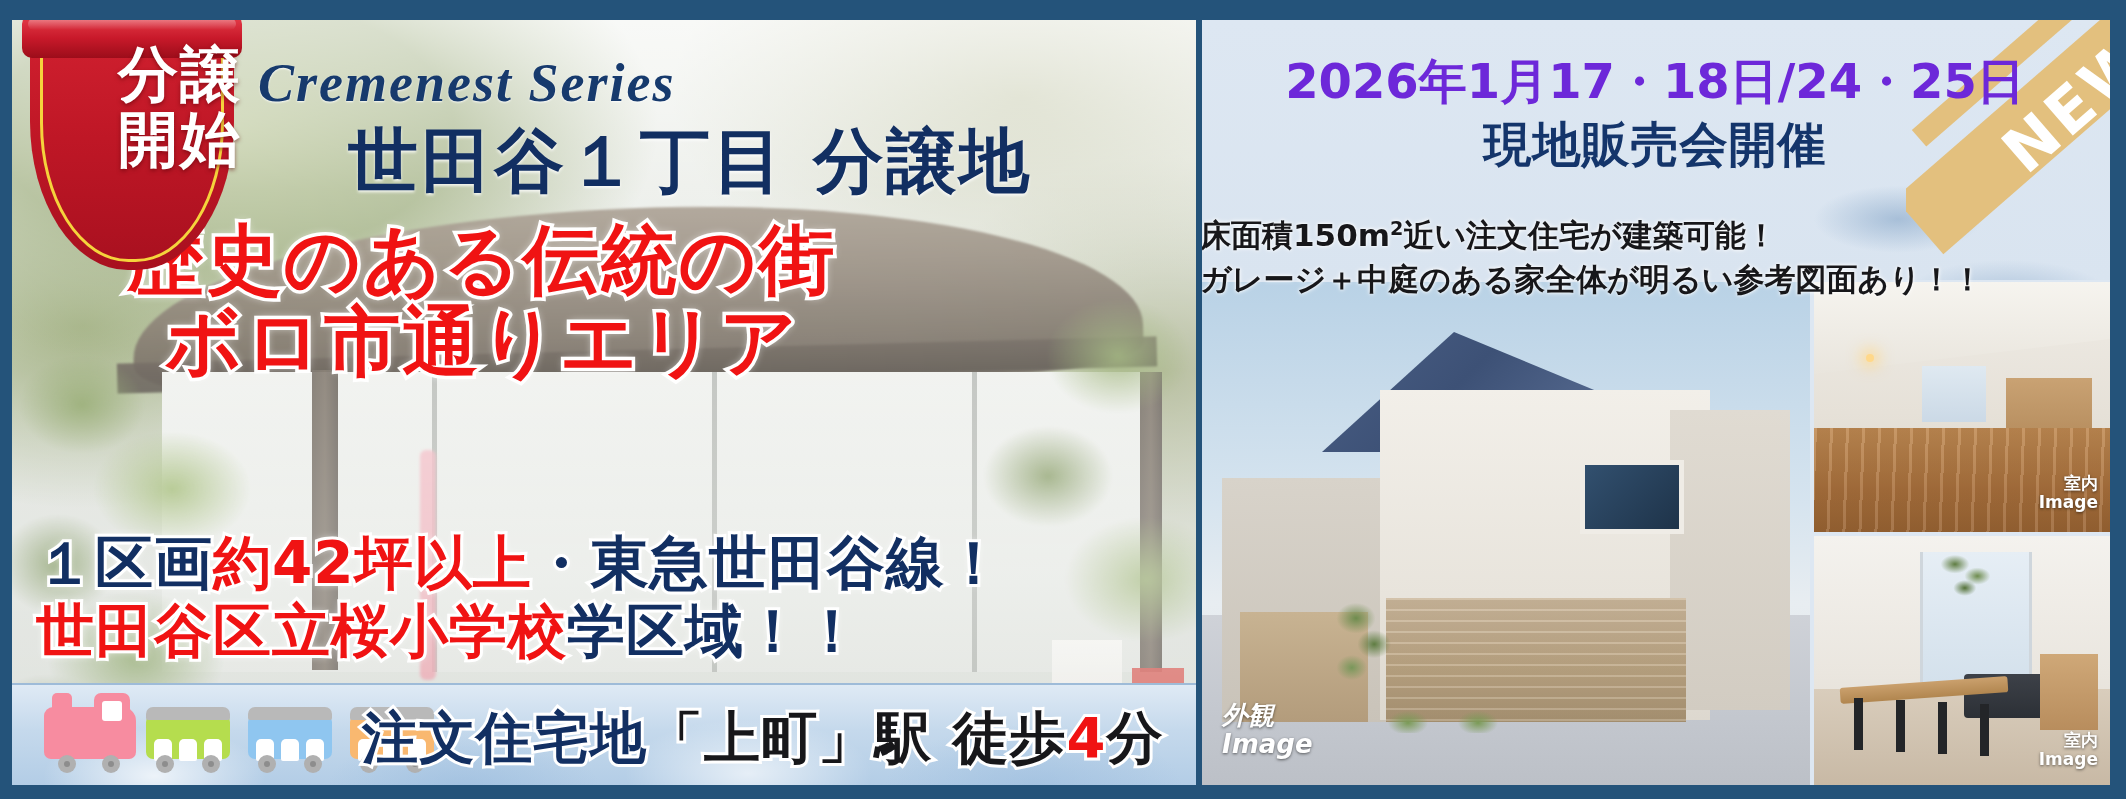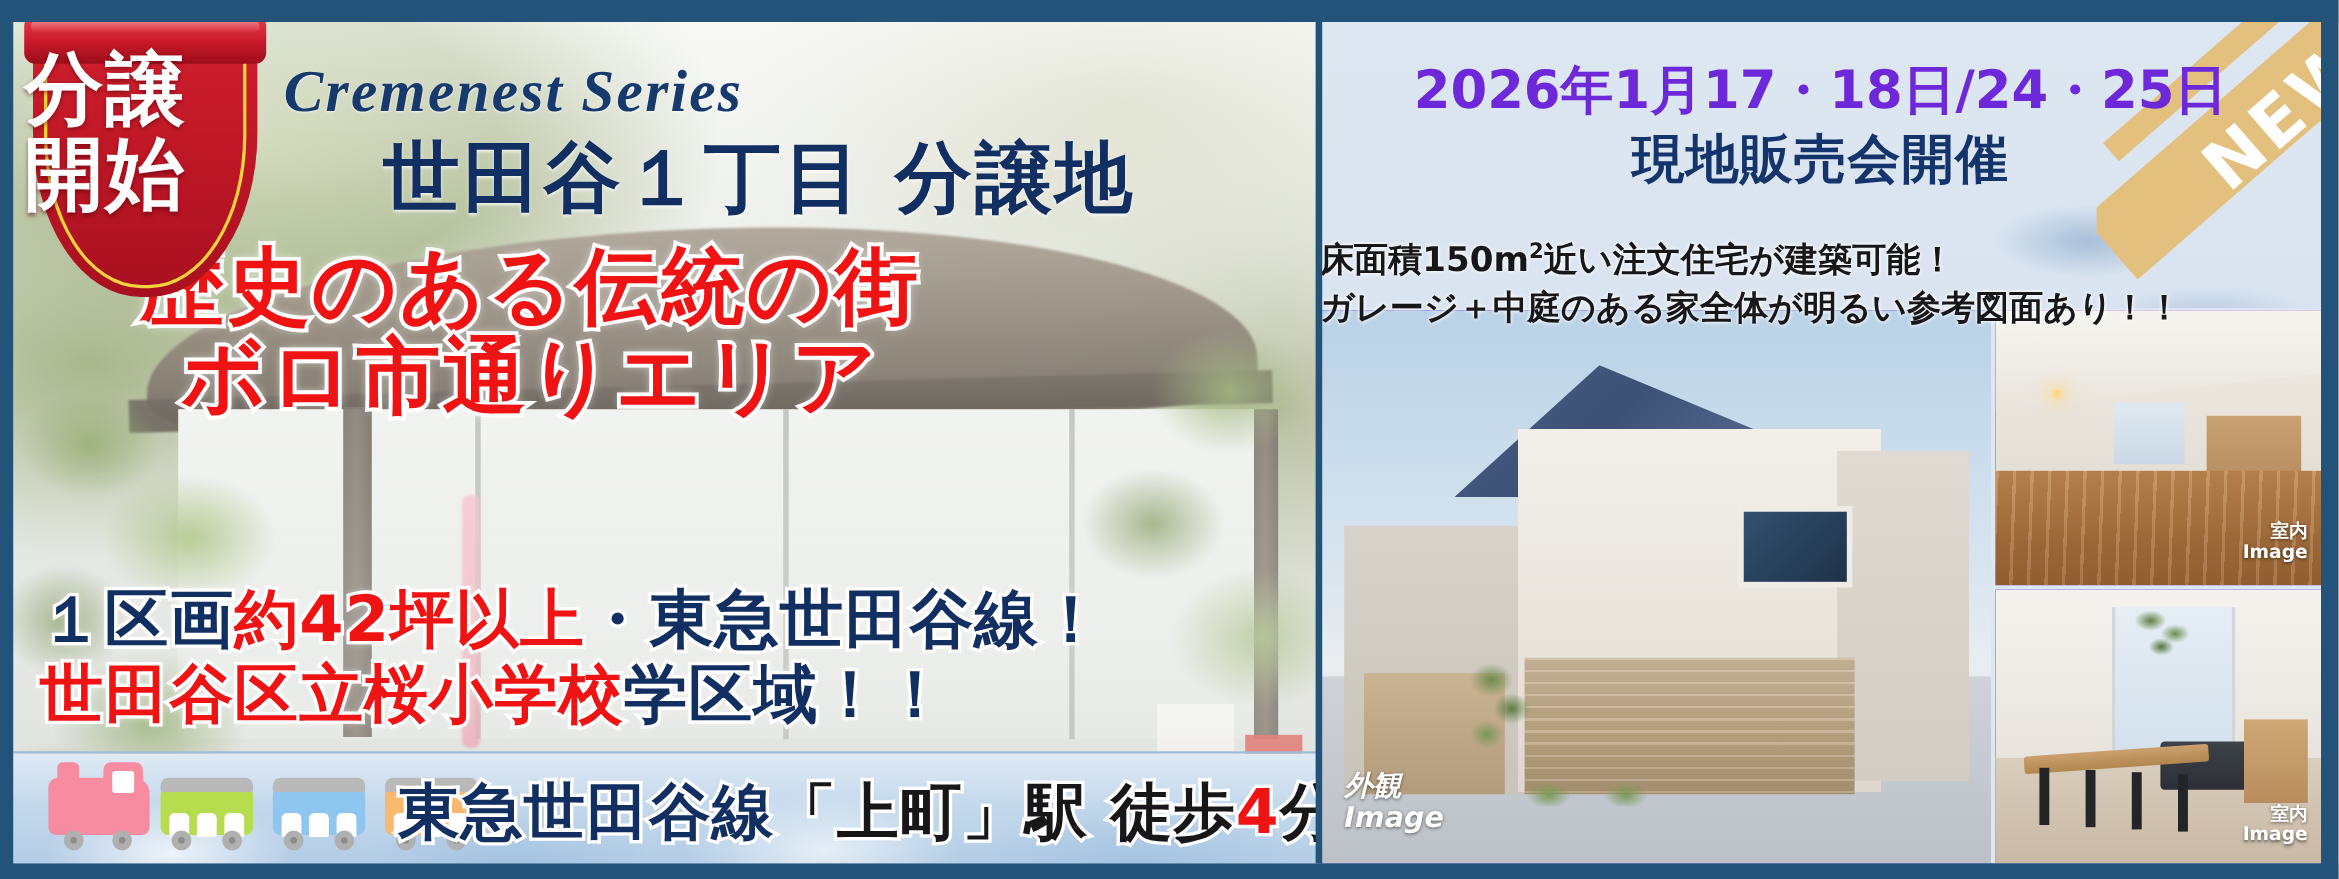--- a/index.html
+++ b/index.html
@@ -122,23 +122,23 @@
     background:linear-gradient(180deg,#e8404c 0%,#c8192a 55%,#9c0d1a 100%);
     border-radius:10px;
   }
   .shield-top:after{
     content:"";position:absolute;left:6px;top:4px;width:208px;height:12px;
     background:linear-gradient(180deg,rgba(255,255,255,.38),rgba(255,255,255,0));
     border-radius:8px;
   }
   .shield-text{
     position:absolute;left:0;top:34px;width:220px;
-    text-align:left;color:#fff;
-    font-family:"DejaVu Sans","Liberation Sans",sans-serif;
-    font-weight:bold;font-size:72px;line-height:1.08;
+    text-align:right;color:#fff;
+    font-family:"DejaVu Sans","Liberation Sans",sans-serif;
+    font-weight:bold;font-size:60px;line-height:1.08;
     letter-spacing:2px;
     text-shadow:0 2px 4px rgba(90,0,8,.55);
   }
 
   
   .series{
     position:absolute;left:246px;top:32px;z-index:30;
     font-family:"Liberation Serif","DejaVu Serif",serif;
     font-style:italic;font-weight:bold;
     font-size:54px;color:#173a6d;letter-spacing:2px;
@@ -391,21 +391,21 @@
 
       <div class="car" style="left:306px;background:#f9b870;">
         <div class="car-roof" style="left:0;top:-8px;"></div>
         <div class="win" style="left:8px;"></div>
         <div class="win" style="left:33px;"></div>
         <div class="win" style="left:58px;"></div>
       </div>
       <div class="wheel" style="left:316px;"></div>
       <div class="wheel" style="left:362px;"></div>
     </div>
-    <div class="station-text"><span class="navy">東急世田谷線</span><span class="black">「上町」駅 徒歩</span><span class="red">4</span><span class="black">分</span></div>
+    <div class="station-text"><span class="navy">注文住宅地</span><span class="black">「上町」駅 徒歩</span><span class="red">4</span><span class="black">分</span></div>
   </div>
 
   <div id="shield">
     <div class="shield-body"></div>
     <div class="shield-inner"></div>
     <div class="shield-top"></div>
     <div class="shield-text">
       <div>分譲</div>
       <div>開始</div>
     </div>

